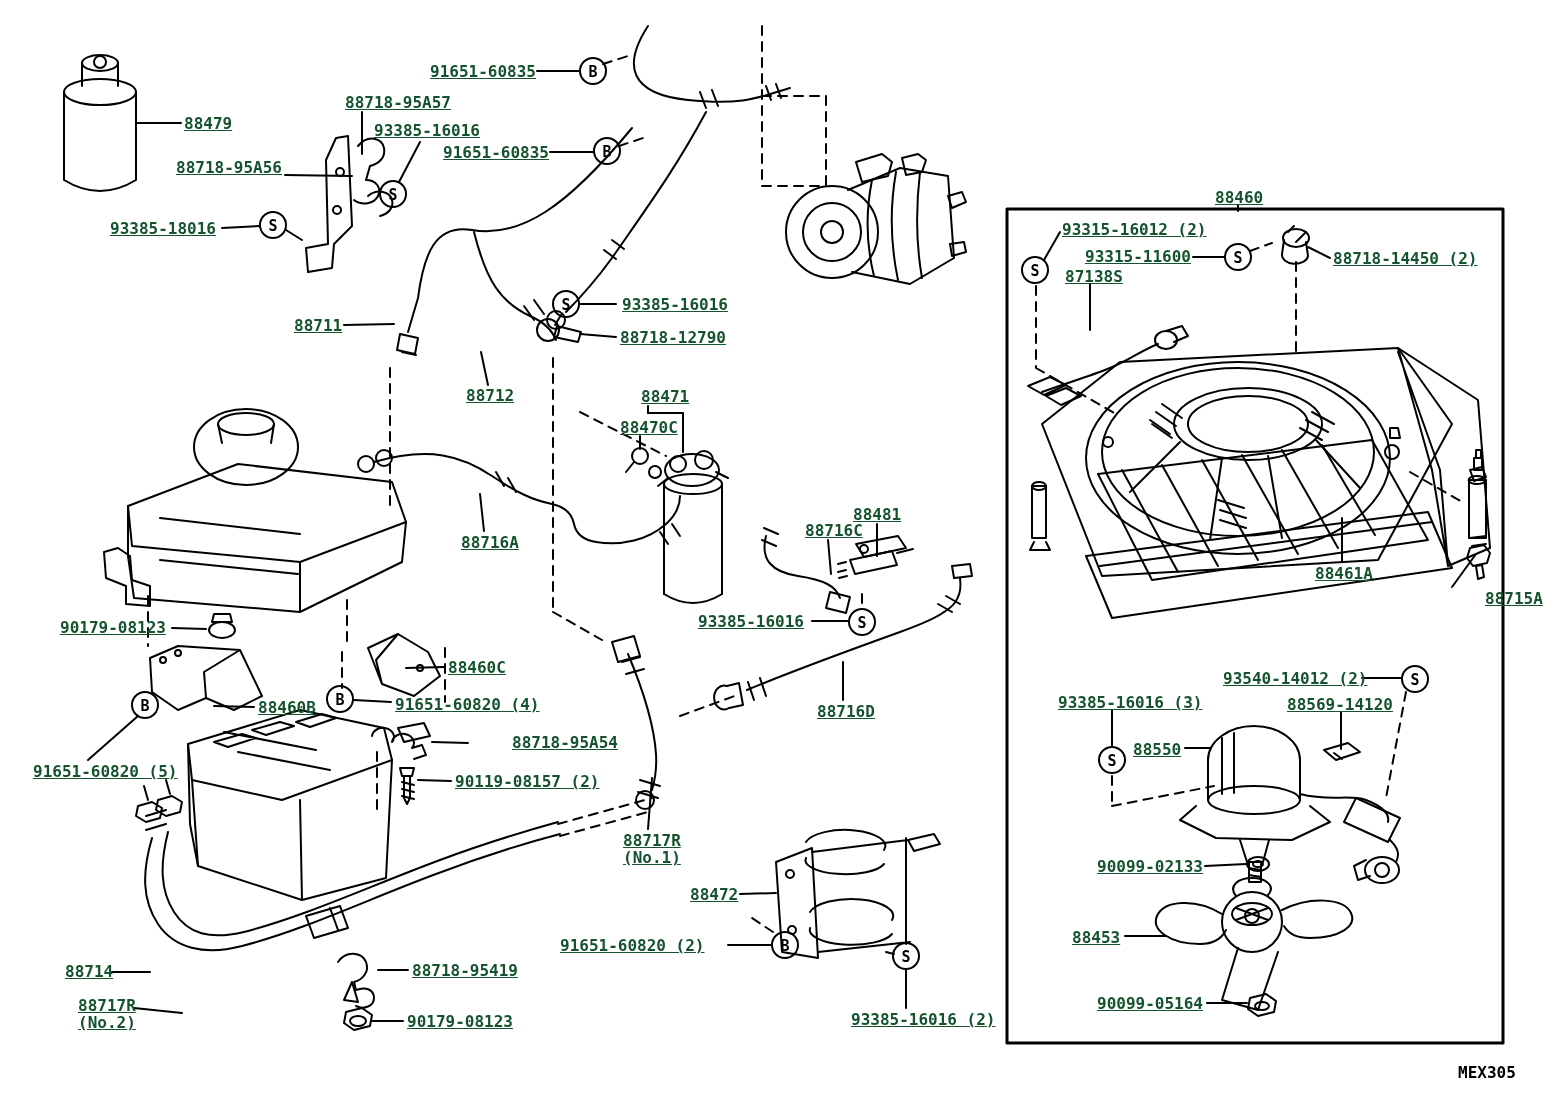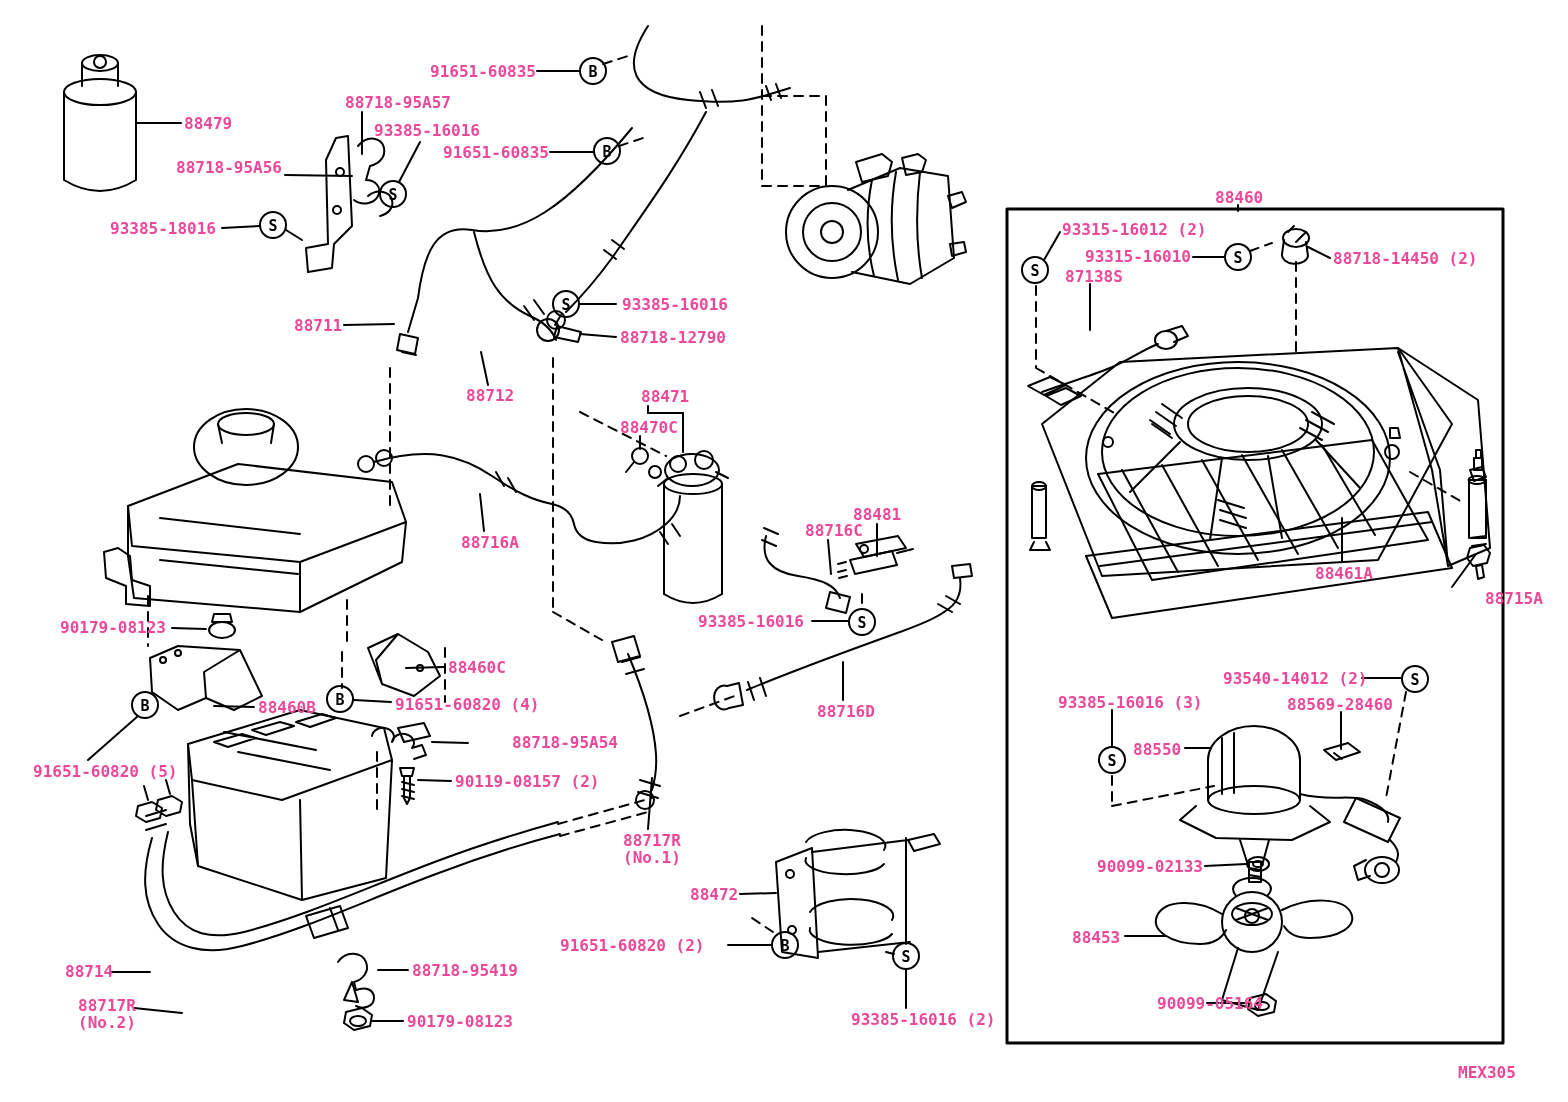--- a/index.html
+++ b/index.html
@@ -7,28 +7,28 @@
     position:relative;width:1568px;height:1102px;background:#fff;
     font-family:"DejaVu Sans Mono", monospace;overflow:hidden;
   }
   #art{position:absolute;left:0;top:0;}
   #art path,#art ellipse,#art circle,#art rect,#art line{
     fill:none;stroke:#000;stroke-width:2;stroke-linecap:round;stroke-linejoin:round;
   }
   #art .dash{stroke-dasharray:9 7;}
   #art .border{stroke-width:3;}
   .lbl{
-    position:absolute;color:#ec4899;
+    position:absolute;color:#14532d;
     font:700 16px/17px "DejaVu Sans Mono", monospace;
-    white-space:pre;letter-spacing:0;
+    white-space:pre;letter-spacing:0;text-decoration:underline;
   }
   .marker-letter{
     font:700 15px "DejaVu Sans Mono", monospace;fill:#000;stroke:none;
   }
-  #figure-code{position:absolute;color:#ec4899;font:700 16px "DejaVu Sans Mono", monospace;}
+  #figure-code{position:absolute;color:#000000;font:700 16px "DejaVu Sans Mono", monospace;}
 </style>
 </head>
 <body>
 
 <div id="canvas">
 
   <svg id="art" width="1568" height="1102" viewBox="0 0 1568 1102">
 
     <g>
       <ellipse cx="100" cy="63" rx="18" ry="8"></ellipse>
@@ -333,21 +333,21 @@
       <div class="lbl" style="left: 176px; top: 159px;">88718-95A56</div>
       <div class="lbl" style="left: 110px; top: 220px; text-align: center;">93385-18016</div>
       <div class="lbl" style="left: 294px; top: 317px;">88711</div>
       <div class="lbl" style="left: 622px; top: 296px;">93385-16016</div>
       <div class="lbl" style="left: 620px; top: 329px;">88718-12790</div>
       <div class="lbl" style="left: 466px; top: 387px;">88712</div>
       <div class="lbl" style="left: 641px; top: 388px;">88471</div>
       <div class="lbl" style="left: 620px; top: 419px;">88470C</div>
       <div class="lbl" style="left: 1215px; top: 189px;">88460</div>
       <div class="lbl" style="left: 1062px; top: 221px;">93315-16012 (2)</div>
-      <div class="lbl" style="left: 1085px; top: 248px;">93315-16010</div>
+      <div class="lbl" style="left: 1085px; top: 248px;">93315-11600</div>
       <div class="lbl" style="left: 1333px; top: 250px;">88718-14450 (2)</div>
       <div class="lbl" style="left: 1065px; top: 268px; text-align: right;">87138S</div>
       <div class="lbl" style="left: 1315px; top: 565px;">88461A</div>
       <div class="lbl" style="left: 1485px; top: 590px;">88715A</div>
       <div class="lbl" style="left: 805px; top: 522px;">88716C</div>
       <div class="lbl" style="left: 853px; top: 506px;">88481</div>
       <div class="lbl" style="left: 698px; top: 613px;">93385-16016</div>
       <div class="lbl" style="left: 461px; top: 534px;">88716A</div>
       <div class="lbl" style="left: 817px; top: 703px;">88716D</div>
       <div class="lbl" style="left: 60px; top: 619px;">90179-08123</div>
@@ -362,21 +362,21 @@
       <div class="lbl" style="left: 690px; top: 886px;">88472</div>
       <div class="lbl" style="left: 560px; top: 937px;">91651-60820 (2)</div>
       <div class="lbl" style="left: 65px; top: 963px;">88714</div>
       <div class="lbl" style="left: 412px; top: 962px;">88718-95419</div>
       <div class="lbl" style="left: 78px; top: 997px;">88717R
 (No.2)</div>
       <div class="lbl" style="left: 407px; top: 1013px;">90179-08123</div>
       <div class="lbl" style="left: 851px; top: 1011px;">93385-16016 (2)</div>
       <div class="lbl" style="left: 1223px; top: 670px;">93540-14012 (2)</div>
       <div class="lbl" style="left: 1058px; top: 694px;">93385-16016 (3)</div>
-      <div class="lbl" style="left: 1287px; top: 696px;">88569-28460</div>
+      <div class="lbl" style="left: 1287px; top: 696px;">88569-14120</div>
       <div class="lbl" style="left: 1133px; top: 741px;">88550</div>
       <div class="lbl" style="left: 1097px; top: 858px;">90099-02133</div>
       <div class="lbl" style="left: 1072px; top: 929px;">88453</div>
-      <div class="lbl" style="left: 1157px; top: 995px;">90099-05164</div>
+      <div class="lbl" style="left: 1097px; top: 995px;">90099-05164</div>
     </div>
 
   <div id="figure-code" style="left: 1458px; top: 1063px;">MEX305</div>
 </div>
 
 </body></html>

